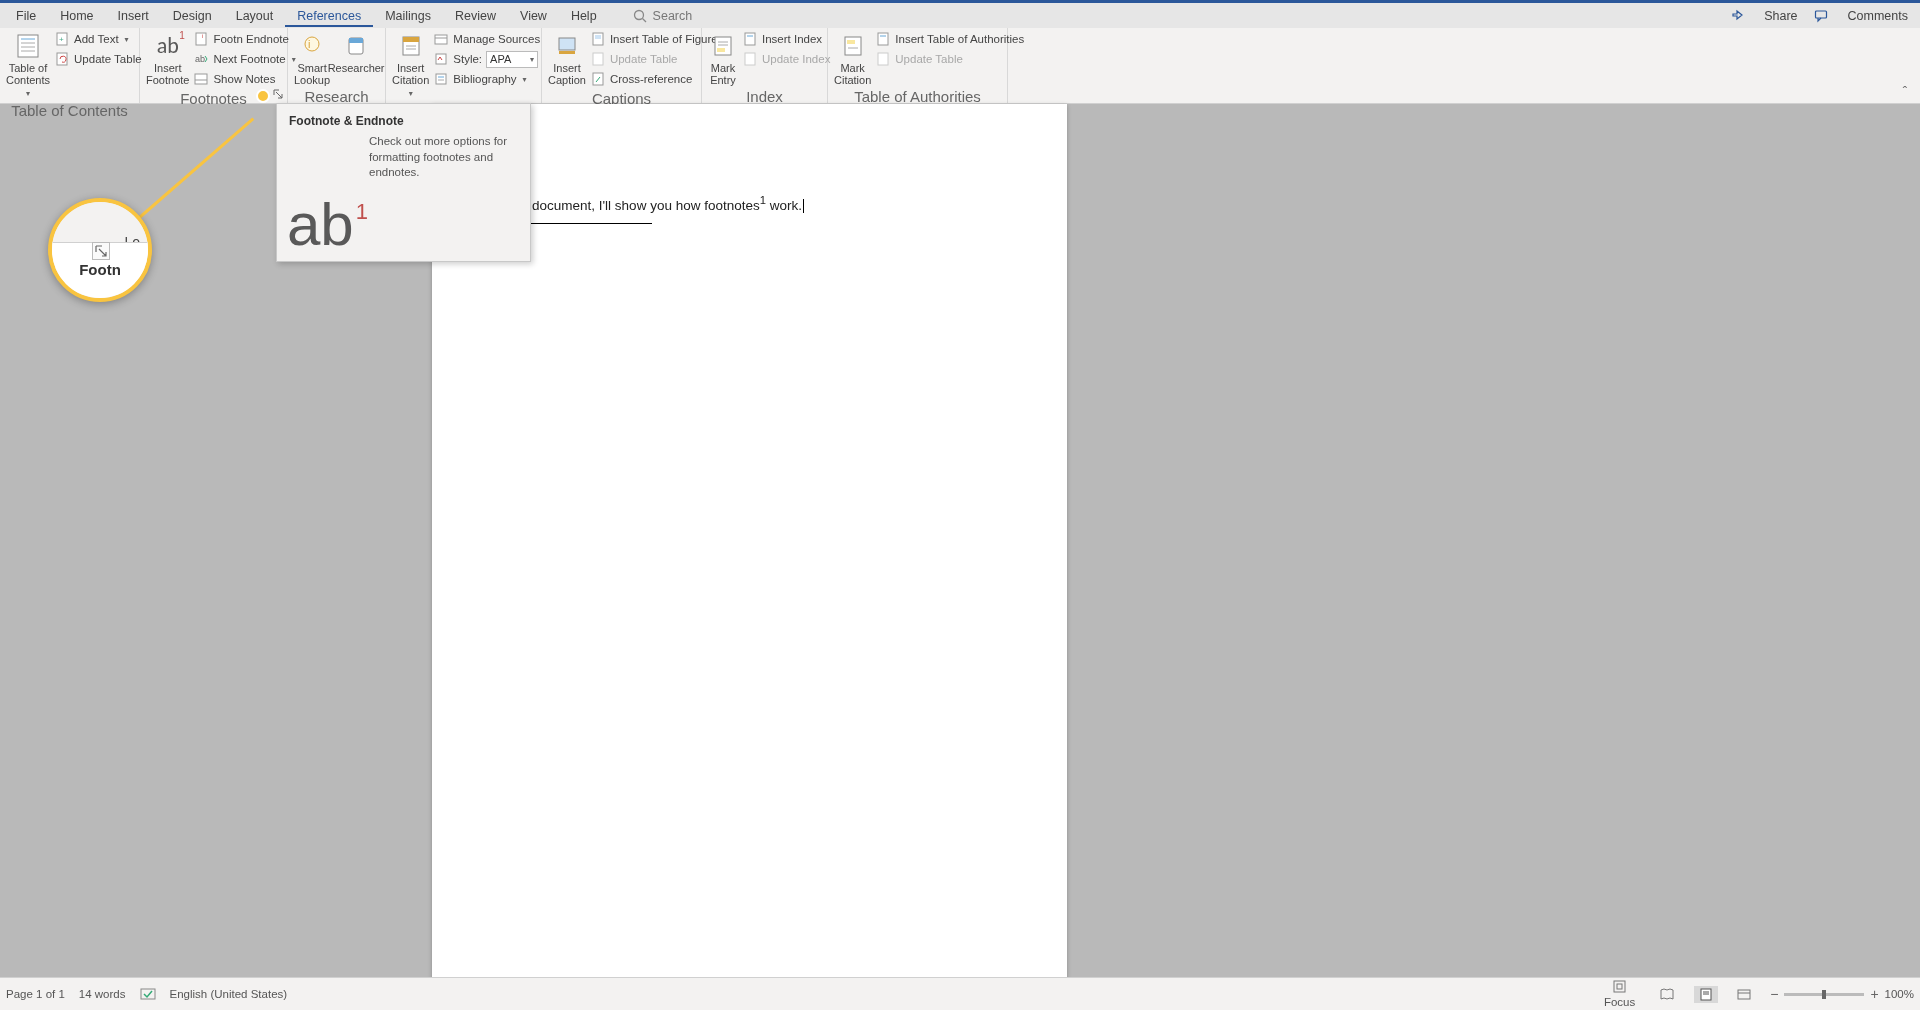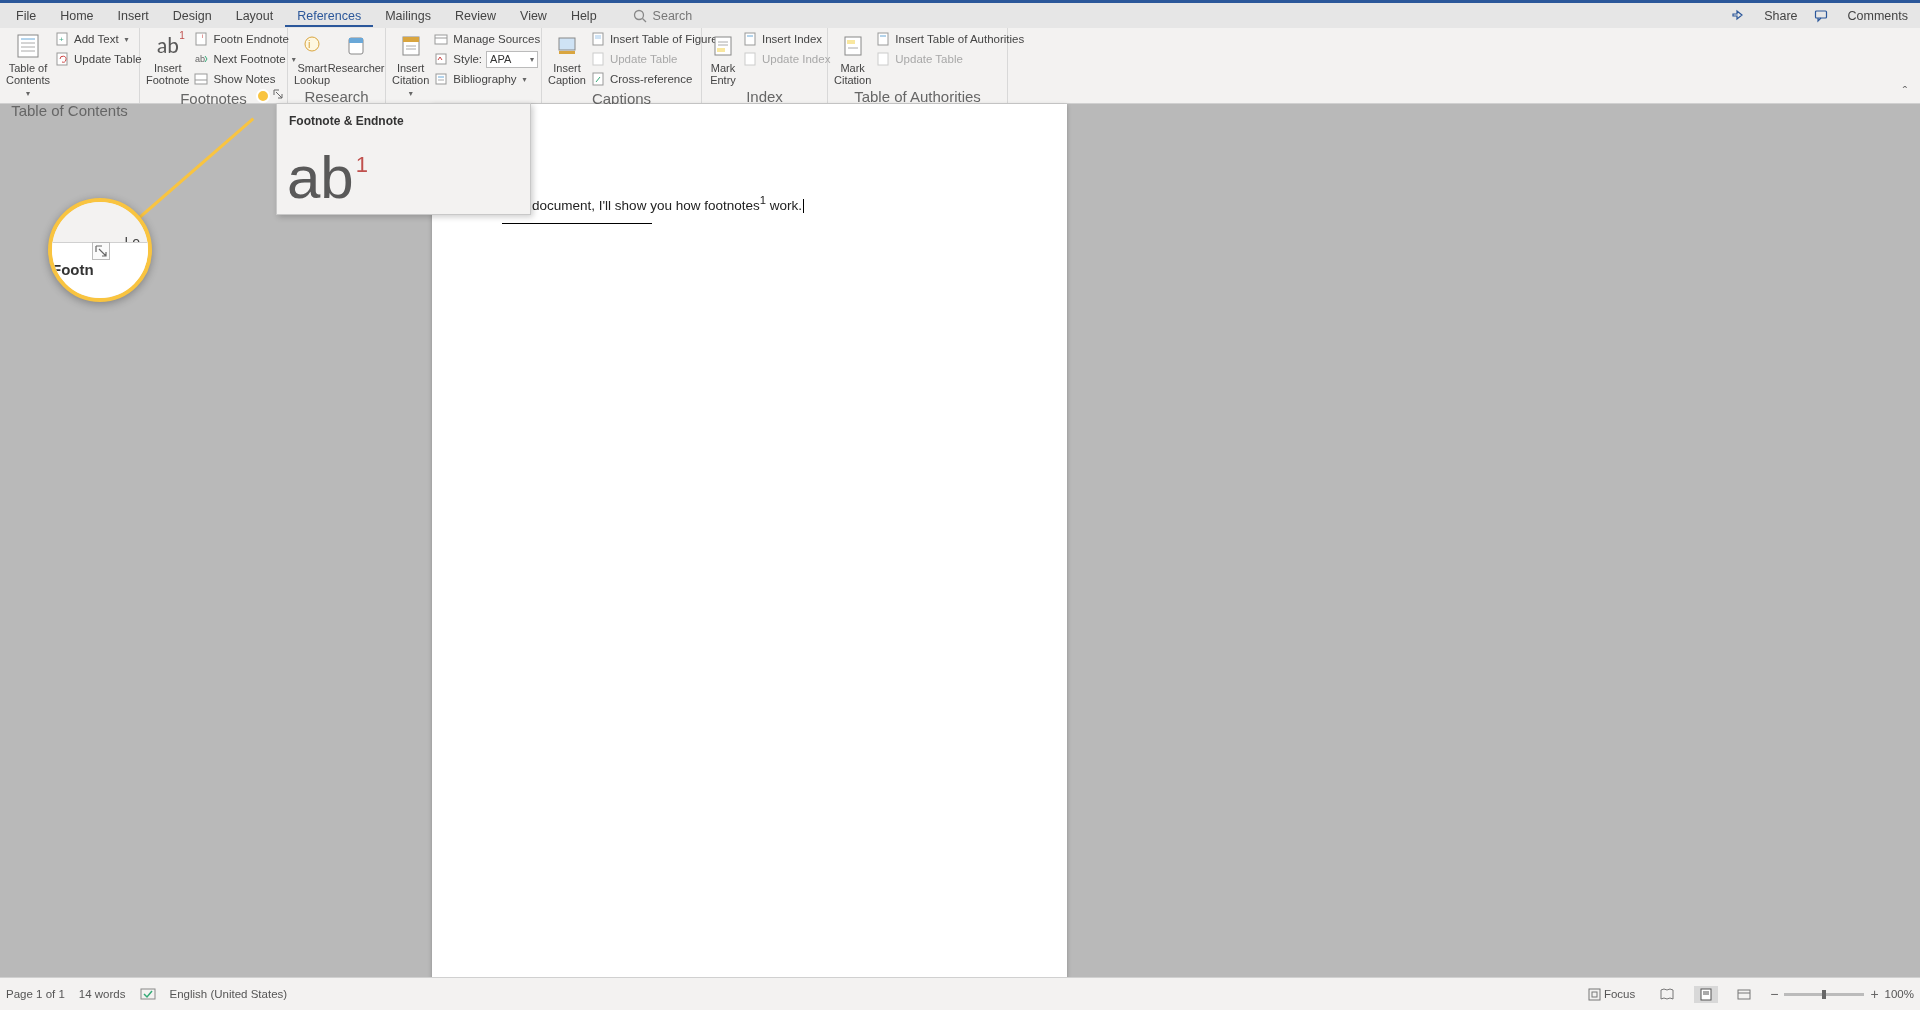--- a/index.html
+++ b/index.html
@@ -31,29 +31,29 @@
 .tooltip { position: absolute; left: 276px; top: 103px; width: 255px; background: #f3f2f1; border: 1px solid #c8c8c8; box-shadow: 2px 2px 6px rgba(0,0,0,0.2); padding: 10px 12px; z-index: 50; }
 .tooltip-title { font-size: 12px; font-weight: 700; color: #333; margin-bottom: 6px; }
 .tooltip-desc { font-size: 11.5px; color: #555; line-height: 1.35; padding-left: 80px; }
 .tooltip-ab { position: absolute; left: 10px; bottom: 6px; font-family: Calibri, serif; display: flex; align-items: flex-start; }
 .tooltip-ab .ab { font-size: 60px; color: #595959; line-height: 1; }
 .tooltip-ab .one { font-size: 22px; color: #c0504d; margin-top: 4px; margin-left: 2px; }
 
 .magnify { position: absolute; left: 48px; top: 198px; width: 104px; height: 104px; border-radius: 50%; border: 4px solid #f9c440; background: #eee; overflow: hidden; box-shadow: 0 2px 8px rgba(0,0,0,0.3); z-index: 40; }
 .mag-inner { position: absolute; inset: 0; }
 .mag-top { position: absolute; top: 0; left: 0; right: 0; height: 48px; background: #f3f2f1; display: flex; align-items: flex-end; justify-content: flex-end; padding-right: 8px; font-size: 14px; color: #444; }
-.mag-bot { position: absolute; bottom: 0; left: 0; right: 0; height: 56px; background: #fff; border-top: 1px solid #d0d0d0; display: flex; align-items: flex-start; padding-top: 18px; font-size: 15px; font-weight: 600; color: #333; }
+.mag-bot { position: absolute; bottom: 0; left: 0; right: 0; height: 56px; background: #fff; border-top: 1px solid #d0d0d0; display: flex; align-items: flex-start; justify-content: center; padding-top: 18px; font-size: 15px; font-weight: 600; color: #333; }
 .mag-launcher { position: absolute; top: 40px; left: 40px; width: 18px; height: 18px; background: #fafafa; border: 1px solid #bbb; display: flex; align-items: center; justify-content: center; font-size: 10px; color: #555; }
 
 .cline { position: absolute; width: 180px; height: 3px; background: #f9c440; transform-origin: left center; z-index: 35; }
 .cdot { position: absolute; width: 14px; height: 14px; border-radius: 50%; background: #f9c440; border: 2px solid #fff; z-index: 36; }
 
 .statusbar { position: absolute; left: 0; right: 0; bottom: 0; height: 22px; background: #f3f2f1; border-top: 1px solid #d0d0d0; display: flex; align-items: center; font-size: 11.5px; color: #555; padding: 16px 6px; gap: 14px; }
 .statusbar .spacer { flex: 1; }
-.statusbar .vbtn { padding: 2px 5px; display: flex; align-items: center; gap: 3px; }
+.statusbar .vbtn { padding: 2px 5px; display: flex; align-items: center; gap: 3px; flex-direction: column; }
 .statusbar .vbtn.active { background: #d8d8d8; }
 .zoom { display: flex; align-items: center; gap: 6px; }
 .zslider { width: 80px; height: 3px; background: #bbb; position: relative; }
 .zslider .thumb { position: absolute; left: 38px; top: -3px; width: 4px; height: 9px; background: #666; }
 
 svg { display: block; }
 </style>
 </head>
 <body>
 
@@ -389,20 +389,21 @@
 
 <div class="page">
   <div style="position:relative;left:30px">
     <span>document, I'll show you how footnotes</span><sup>1</sup><span> work.</span><span style="border-left:1px solid #000;height:14px;display:inline-block;vertical-align:middle;margin-left:1px"></span>
   </div>
   <div class="footsep"></div>
 </div>
 
 <div class="tooltip">
   <div class="tooltip-title">Footnote &amp; Endnote</div>
+  <div class="tooltip-desc">Check out more options for formatting footnotes and endnotes.</div>
   <div class="tooltip-ab">
     <span class="ab">ab</span>
     <span class="one">1</span>
   </div>
   <div style="height:70px"></div>
 </div>
 
 <div class="cline" style="left:128px;top:226px;width:166px;transform:rotate(-41deg)"></div>
 <div class="cdot" style="left:256px;top:89px"></div>
 

